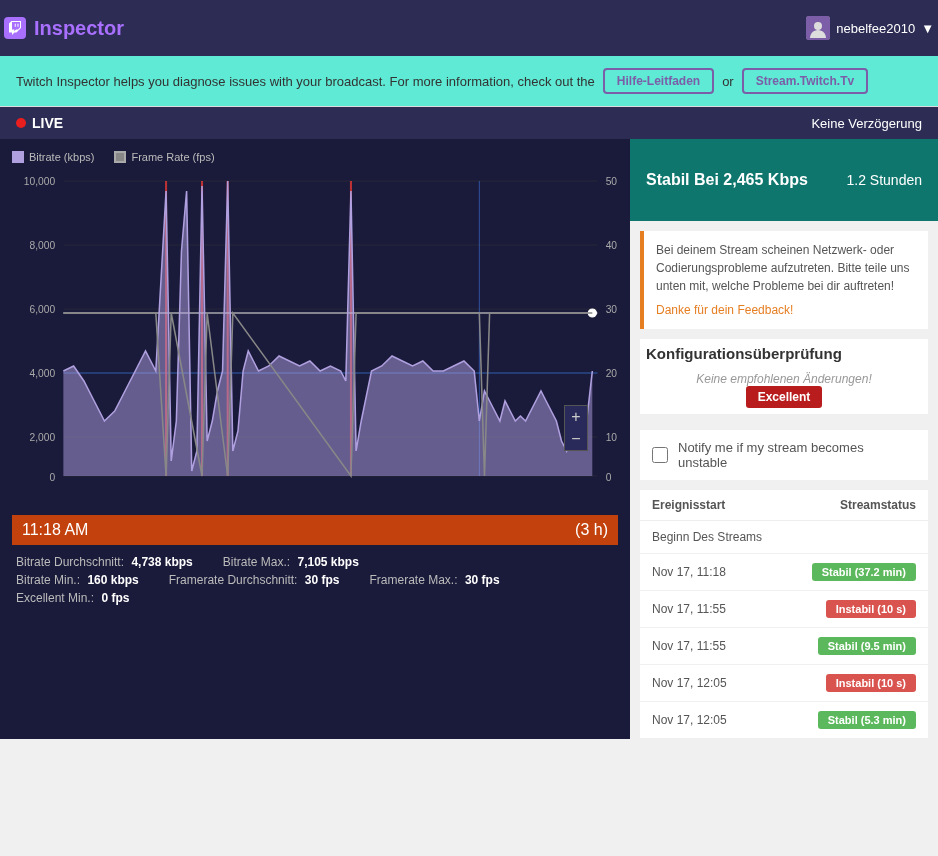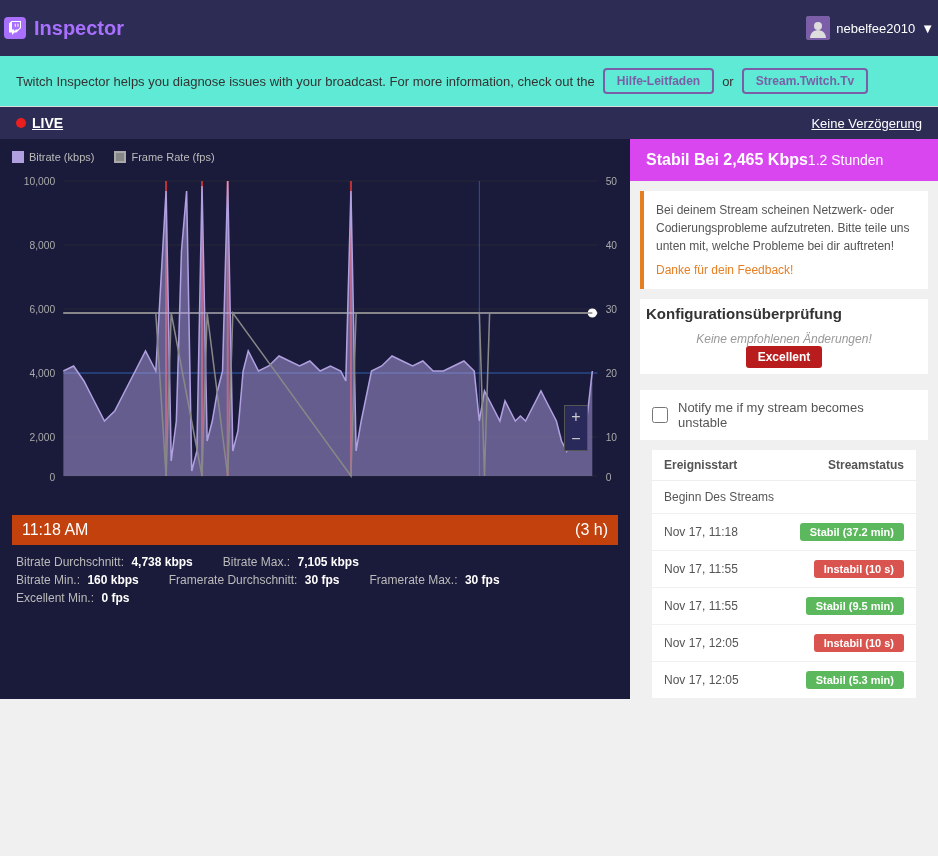--- a/index.html
+++ b/index.html
@@ -70,21 +70,20 @@
     }
 
     
     .live-bar {
       background: #2c2c54;
       padding: 8px 16px;
       display: flex;
       justify-content: space-between;
       align-items: center;
       color: #fff;
-      text-decoration: underline;
     }
     .live-indicator {
       display: flex;
       align-items: center;
       gap: 6px;
       font-weight: bold;
       font-size: 14px;
     }
     .live-dot {
       width: 10px;
@@ -182,24 +181,25 @@
     
     .right-panel {
       flex: 1;
       background: #f0f0f0;
       display: flex;
       flex-direction: column;
     }
 
     
     .status-header {
-      background: #d946ef;
-      color: #fff;
-      padding: 12px 16px;
-      display: flex;
+      background: #0f766e;
+      color: #fff;
+      padding: 32px 16px;
+      display: flex;
+      justify-content: space-between;
       align-items: center;
     }
     .status-title {
       font-size: 16px;
       font-weight: bold;
     }
     .status-time {
       font-size: 14px;
     }
 
@@ -270,21 +270,21 @@
       flex-shrink: 0;
     }
     .notify-label {
       font-size: 13px;
       color: #555;
     }
 
     
     .event-log {
       background: #fff;
-      margin: 0 22px;
+      margin: 0 10px;
       flex: 1;
     }
     .event-header {
       display: flex;
       justify-content: space-between;
       padding: 8px 12px;
       border-bottom: 1px solid #eee;
       font-size: 12px;
       color: #555;
       font-weight: bold;

